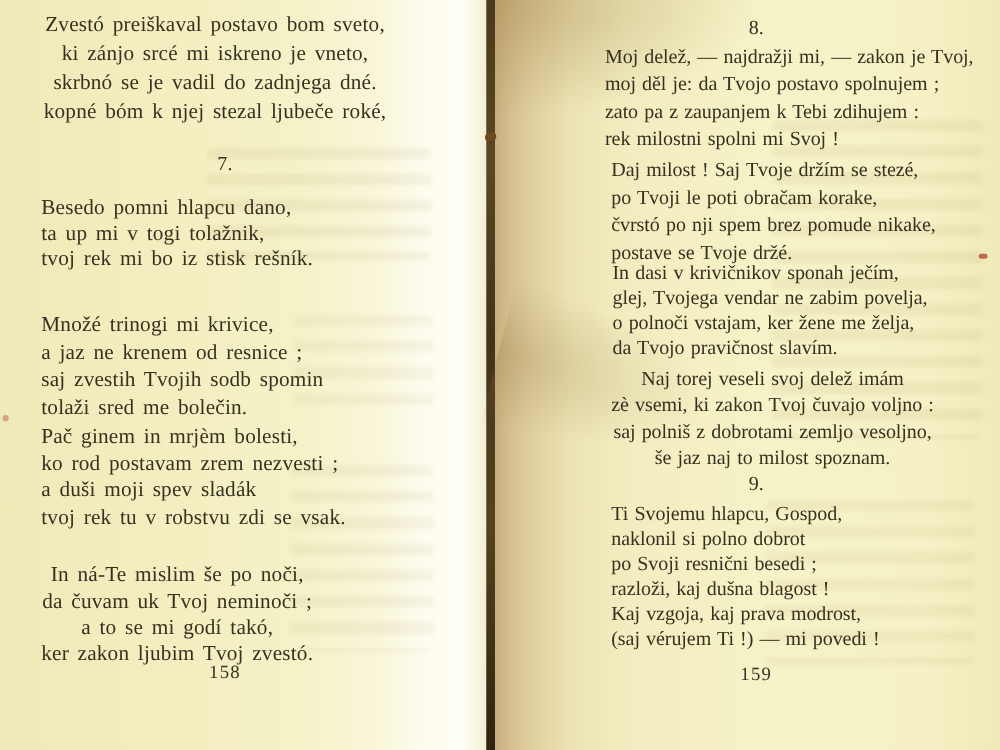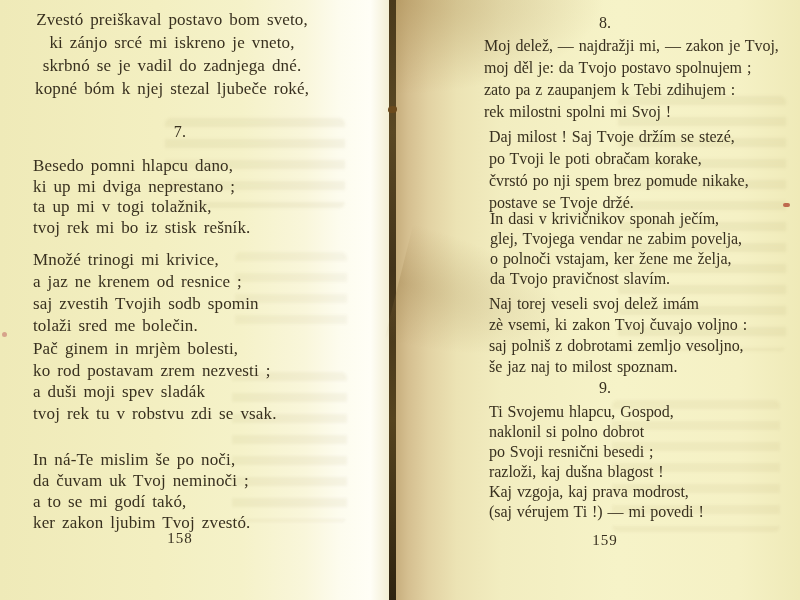--- a/index.html
+++ b/index.html
@@ -58,21 +58,21 @@
   .lt{font-size:17px;word-spacing:2.5px;letter-spacing:.15px;}
   .rt{font-size:16px;word-spacing:1px;letter-spacing:-.05px;}
   .line{white-space:pre;}
   .heading{text-align:center;font-size:16px;}
   .pagenum{text-align:center;font-size:15px;letter-spacing:1px;}
   .col-left{left:30px;width:300px;}
   .col-right{left:455px;width:300px;}
   .lh23 .line{line-height:23px;}
   .lh22 .line{line-height:22px;}
   .lh215 .line{line-height:21.5px;}
-  .lh21 .line{line-height:21px;}
+  .lh21 .line{line-height:21px;text-align:center;}
   .lh205 .line{line-height:20.5px;}
   .lh20 .line{line-height:20px;}
 </style>
 </head>
 <body>
 
 <div class="page page-left"></div>
 <div class="page page-right"></div>
 <div class="gutter"></div>
 <div class="curl"></div>
@@ -92,21 +92,20 @@
     <div class="line">Zvestó preiškaval postavo bom sveto,</div>
     <div class="line">ki zánjo srcé mi iskreno je vneto,</div>
     <div class="line">skrbnó se je vadil do zadnjega dné.</div>
     <div class="line">kopné bóm k njej stezal ljubeče roké,</div>
   </div>
 
 <div class="textblock lt heading col-left" style="top:123px;">7.</div>
 
 <div class="textblock lt lh205" style="left:33px;top:156px;">
     <div class="line">Besedo pomni hlapcu dano,</div>
-    <div class="line">ki up mi dviga neprestano ;</div>
     <div class="line">ta up mi v togi tolažnik,</div>
     <div class="line">tvoj rek mi bo iz stisk rešník.</div>
   </div>
 
 <div class="textblock lt lh22" style="left:33px;top:249px;">
     <div class="line">Množé trinogi mi krivice,</div>
     <div class="line">a jaz ne krenem od resnice ;</div>
     <div class="line">saj zvestih Tvojih sodb spomin</div>
     <div class="line">tolaži sred me bolečin.</div>
   </div>

